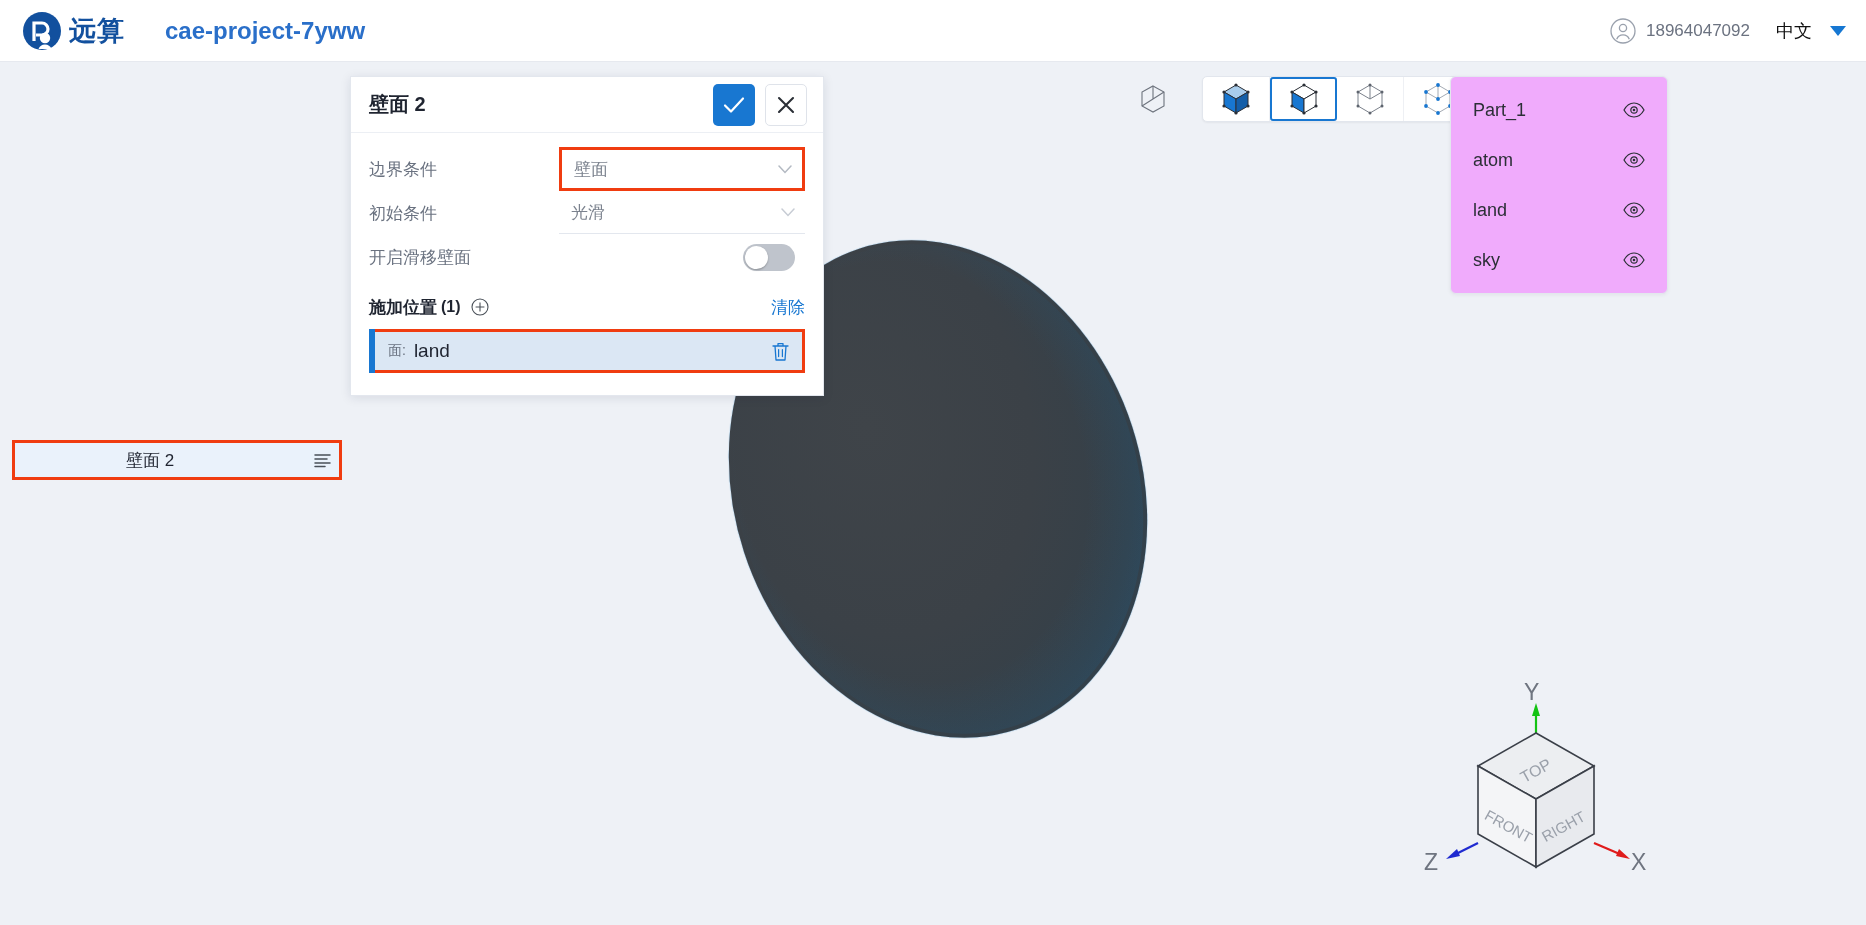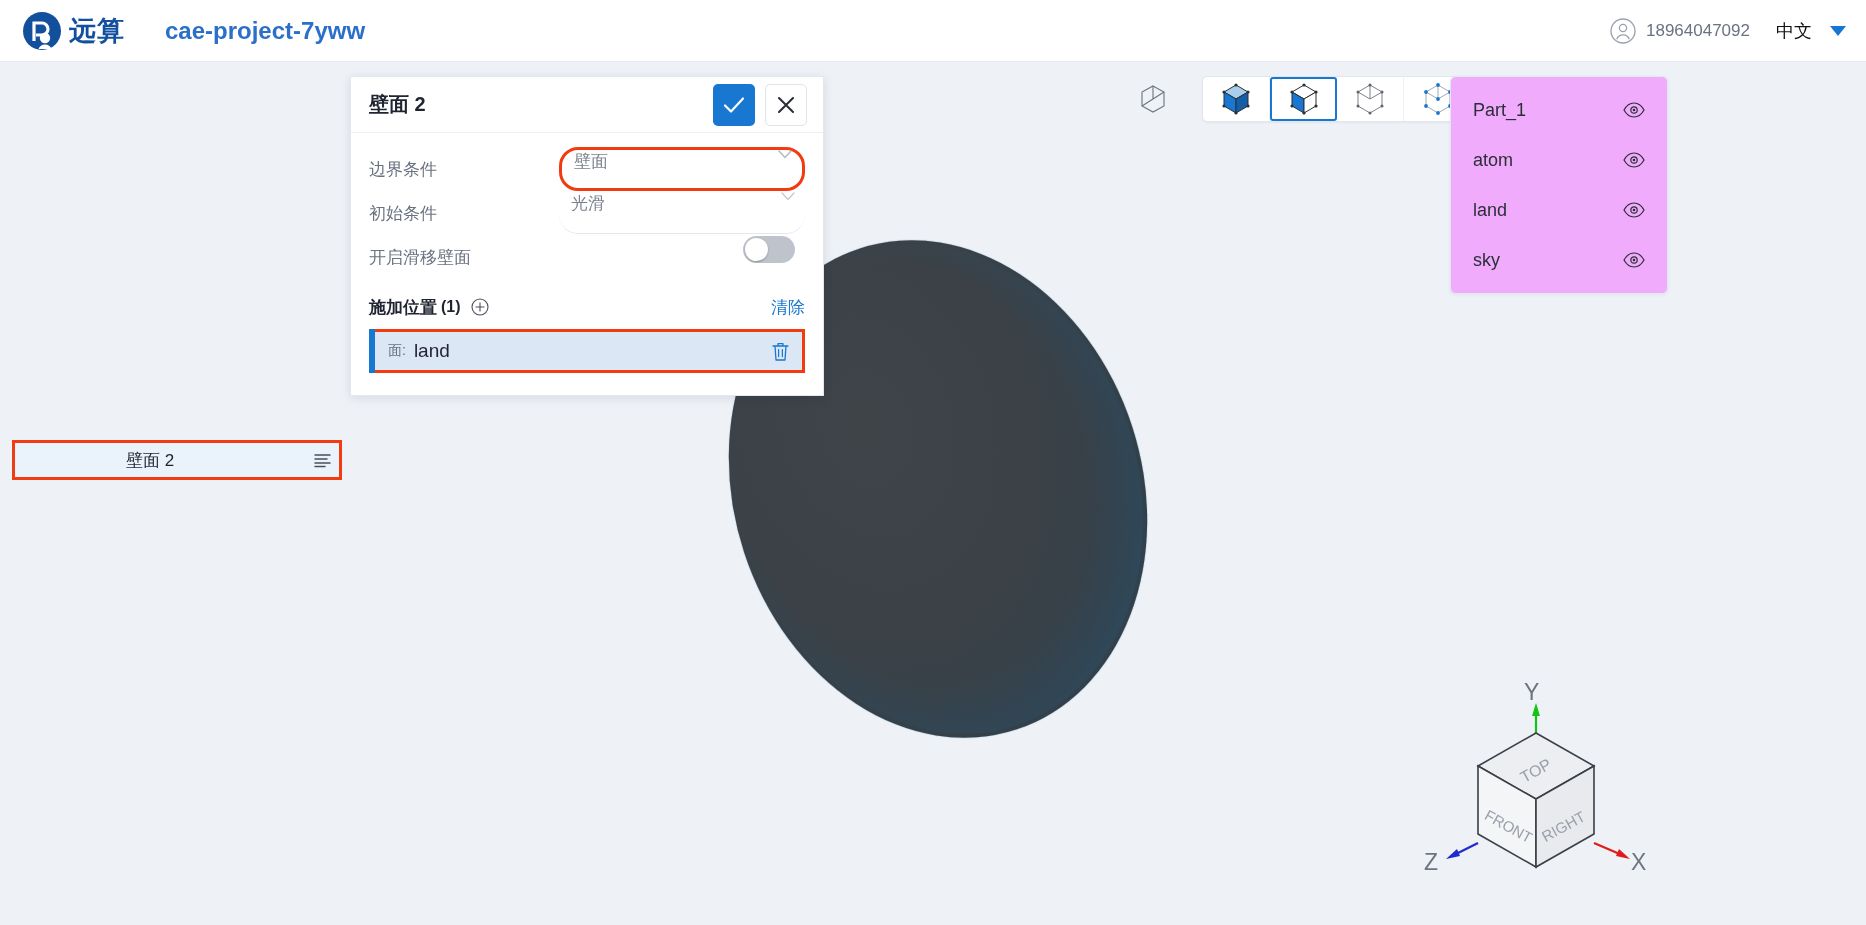--- a/index.html
+++ b/index.html
@@ -118,22 +118,22 @@
   }
   .btn-ok { background: #1877d1; }
   .btn-cancel { background: #fff; border: 1px solid #dfe3ea; }
 
   .dlg-body { padding: 14px 18px 0 18px; }
   .form-row {
     height: 44px; display: flex; align-items: center;
   }
   .form-label { font-size: 17px; color: #6a7280; width: 190px; flex: 0 0 190px; }
   .form-field {
-    flex: 1; height: 42px; display: flex; align-items: flex-start;
-    position: relative; padding: 0 10px 0 12px; border-radius: 19px;
+    flex: 1; height: 42px; display: flex; align-items: center;
+    position: relative; padding: 0 10px 0 12px;
   }
   .form-field.underline { border-bottom: 1px solid #e3e7ee; }
   .form-field.boxed-red {
     border: 3px solid #f03c10; height: 44px;
   }
   .field-value { font-size: 17px; color: #7b828e; }
   .chev {
     margin-left: auto; width: 14px; height: 9px;
   }
   .toggle {

